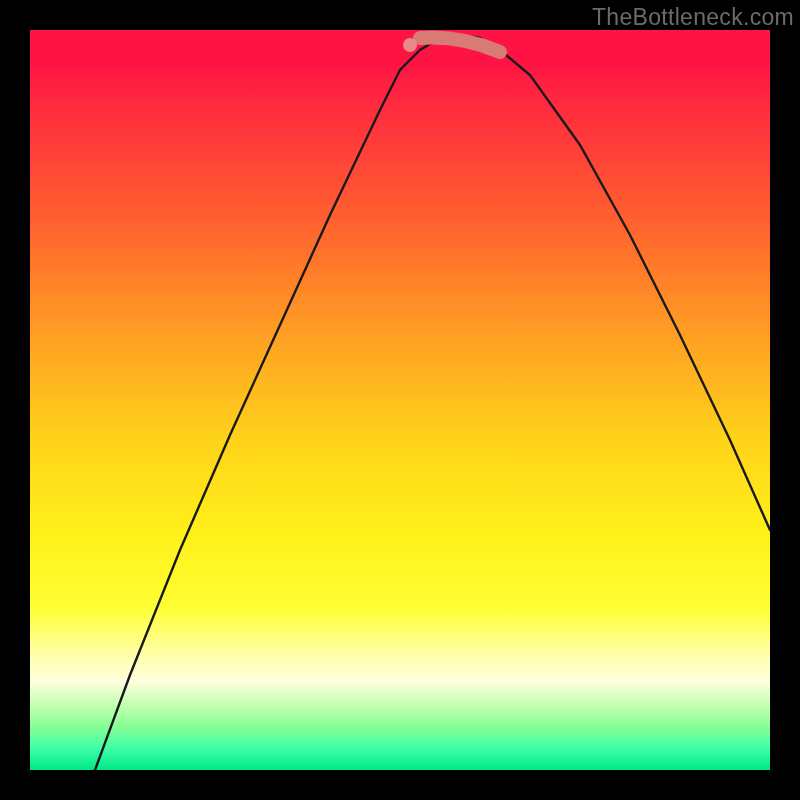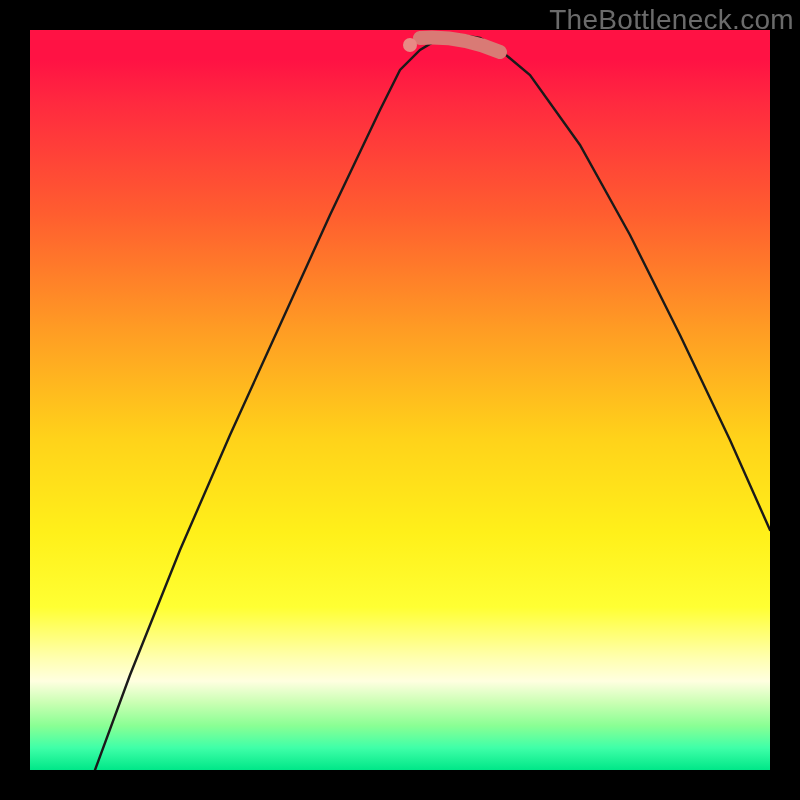--- a/index.html
+++ b/index.html
@@ -49,21 +49,21 @@
     top: 0;
     width: 740px;
     height: 740px;
     pointer-events: none;
   }
   .watermark {
     position: absolute;
     top: 4px;
     right: 6px;
     color: #6b6b6b;
-    font-size: 28px;
+    font-size: 23px;
     font-weight: 500;
     letter-spacing: 0.3px;
     user-select: none;
   }
 </style>
 </head>
 <body>
 
 <div class="watermark">TheBottleneck.com</div>
 

